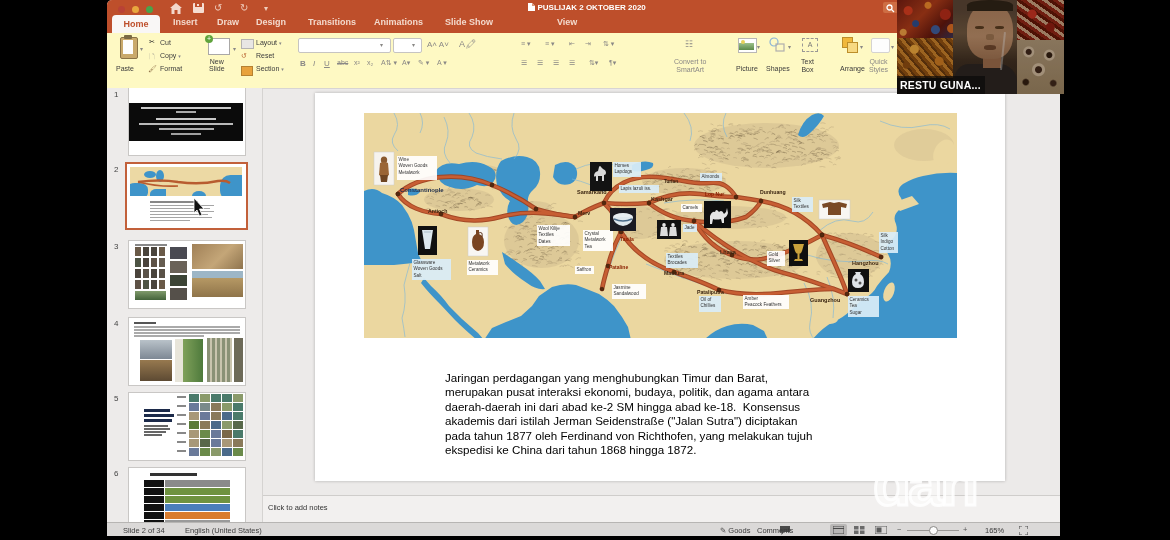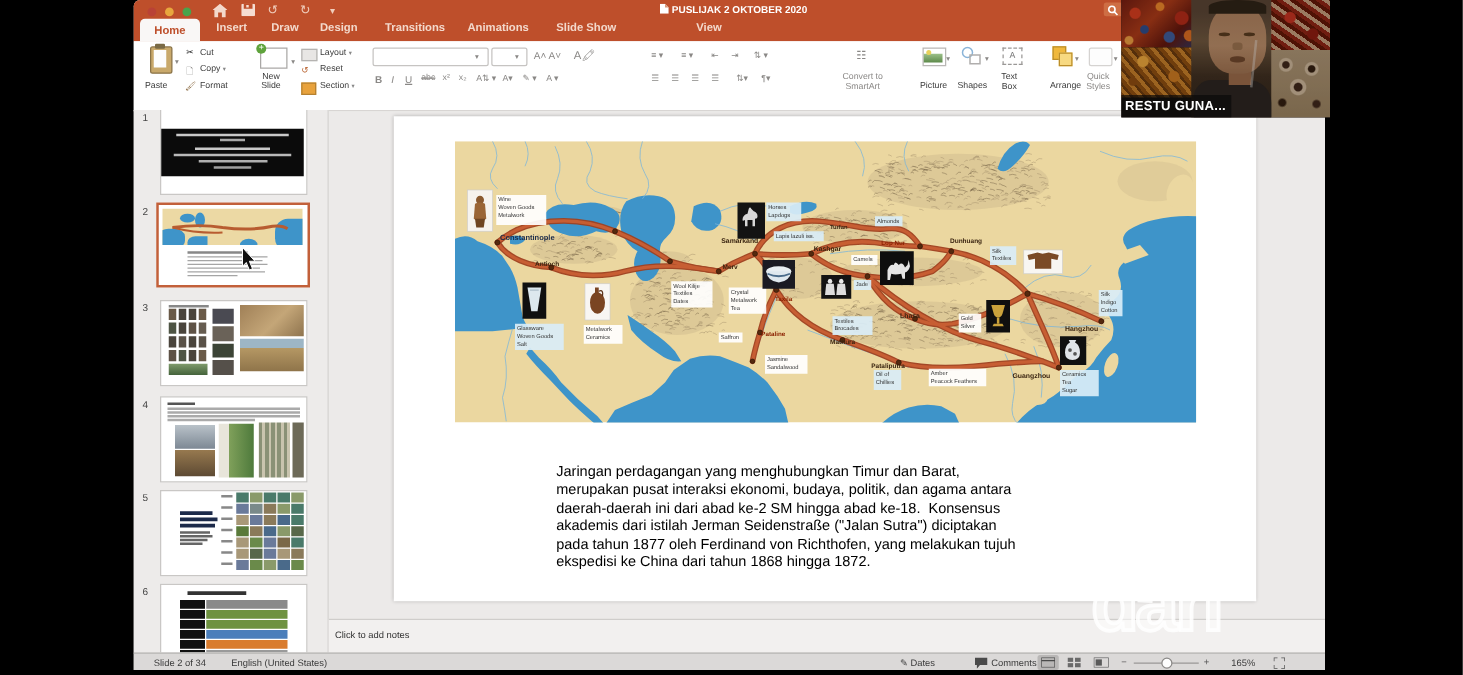--- a/index.html
+++ b/index.html
@@ -3,21 +3,21 @@
 <meta charset="utf-8">
 <style>
   html,body{margin:0;padding:0;width:1170px;height:540px;background:#000;overflow:hidden;
     font-family:"Liberation Sans",sans-serif;}
   #win{position:absolute;left:107px;top:0;width:953px;height:536px;background:#ECEAE9;border-radius:5px 5px 0 0;}
   #titlebar{position:absolute;left:0;top:0;width:953px;height:33px;background:#BE4F2B;border-radius:5px 5px 0 0;}
   .tl{position:absolute;top:6px;width:7px;height:7px;border-radius:50%;}
   .tab{position:absolute;top:17px;height:16px;color:#F3D9CC;font-size:9px;font-weight:bold;}
   #hometab{position:absolute;left:5px;top:15px;width:48px;height:18px;background:#F9F7F6;
     border-radius:4px 4px 0 0;color:#BE4F2B;font-size:9px;font-weight:bold;text-align:center;line-height:18px;}
-  #ribbon{position:absolute;left:0;top:33px;width:953px;height:55px;background:#ffffff;border-bottom:1px solid #D8D5D3;}
+  #ribbon{position:absolute;left:0;top:33px;width:953px;height:55px;background:#fef9c3;border-bottom:1px solid #D8D5D3;}
   .rtxt{position:absolute;font-size:7px;color:#3b3b3b;}
   .gtxt{position:absolute;font-size:7px;color:#8a8886;}
   #statusbar{position:absolute;left:0;top:522px;width:953px;height:13px;background:#DBD9D8;border-top:1px solid #b7b5b3;}
   .stxt{position:absolute;top:3px;font-size:7.5px;color:#3a3a3a;}
   #notesbar{position:absolute;left:156px;top:495px;width:797px;height:27px;background:#F2F0EF;border-top:1px solid #cfcdcb;}
   #panel{position:absolute;left:0;top:88px;width:155px;height:434px;background:#EDEBEA;overflow:hidden;border-right:1px solid #d5d3d1;}
   .thumb{position:absolute;left:21px;width:116px;height:67px;background:#fff;border:1px solid #c9c7c5;}
   .tnum{position:absolute;left:7px;font-size:8px;color:#444;}
   #slide{position:absolute;left:208px;top:93px;width:690px;height:388px;background:#fff;box-shadow:0 0 3px rgba(0,0,0,0.25);}
   #cam{position:absolute;left:897px;top:0;width:167px;height:94px;background:#1c1410;overflow:hidden;}
@@ -1669,25 +1669,25 @@
 </g>
 </svg>
     <div style="position:absolute;left:130px;top:278px;font-size:11.6px;color:#000;line-height:14.4px;width:430px;">Jaringan perdagangan yang menghubungkan Timur dan Barat,<br>merupakan pusat interaksi ekonomi, budaya, politik, dan agama antara<br>daerah-daerah ini dari abad ke-2 SM hingga abad ke-18.&nbsp; Konsensus<br>akademis dari istilah Jerman Seidenstraße ("Jalan Sutra") diciptakan<br>pada tahun 1877 oleh Ferdinand von Richthofen, yang melakukan tujuh<br>ekspedisi ke China dari tahun 1868 hingga 1872.</div>
   </div>
   <div id="notesbar">
     <div style="position:absolute;left:5px;top:7px;font-size:7.5px;color:#333;">Click to add notes</div>
   </div>
   <div id="statusbar">
     <div class="stxt" style="left:16px;">Slide 2 of 34</div>
     <div class="stxt" style="left:78px;">English (United States)</div>
-    <div class="stxt" style="left:613px;">✎ Dates</div>
+    <div class="stxt" style="left:613px;">✎ Goods</div>
     <svg style="position:absolute;left:673px;top:3px;" width="10" height="9" viewBox="0 0 10 9">
         <path d="M0,0 h10 v6 h-6 l-2.5,3 v-3 h-1.5 z" fill="#4a4a4a"></path>
       </svg>
-      <div class="stxt" style="left:686px;">Comments</div>
+      <div class="stxt" style="left:650px;">Comments</div>
     <div style="position:absolute;left:723px;top:1px;width:17px;height:12px;background:#b9b7b6;border-radius:2px;"></div>
     <svg style="position:absolute;left:726px;top:3px;" width="11" height="8" viewBox="0 0 11 8">
         <rect width="11" height="8" fill="none" stroke="#4a4a4a" stroke-width="1"></rect>
         <line x1="0" y1="2.5" x2="11" y2="2.5" stroke="#4a4a4a" stroke-width="1"></line>
       </svg>
     <svg style="position:absolute;left:747px;top:3px;" width="11" height="8" viewBox="0 0 11 8">
         <rect x="0" y="0" width="4.5" height="3.5" fill="#6a6a6a"></rect>
         <rect x="6" y="0" width="4.5" height="3.5" fill="#6a6a6a"></rect>
         <rect x="0" y="4.5" width="4.5" height="3.5" fill="#6a6a6a"></rect>
         <rect x="6" y="4.5" width="4.5" height="3.5" fill="#6a6a6a"></rect>

